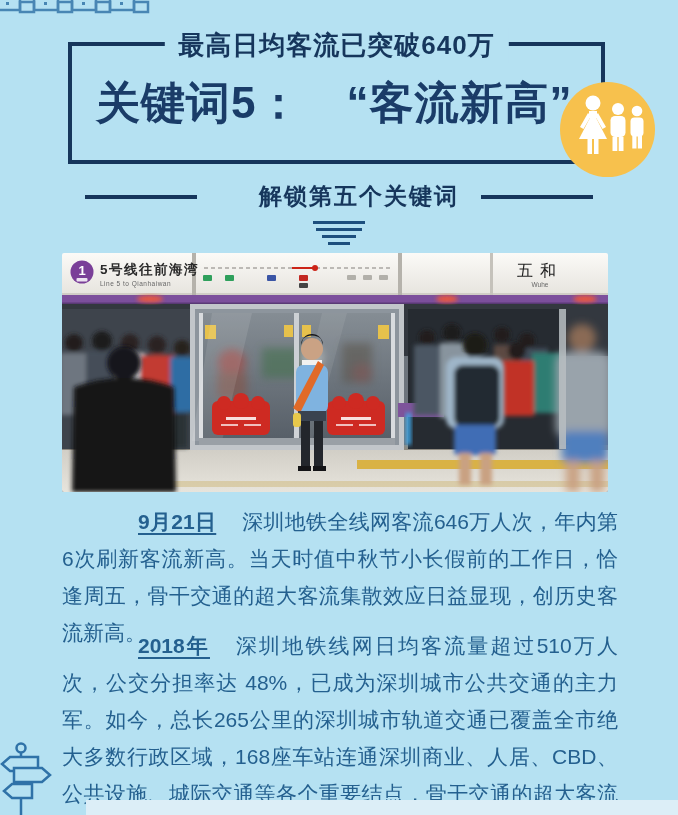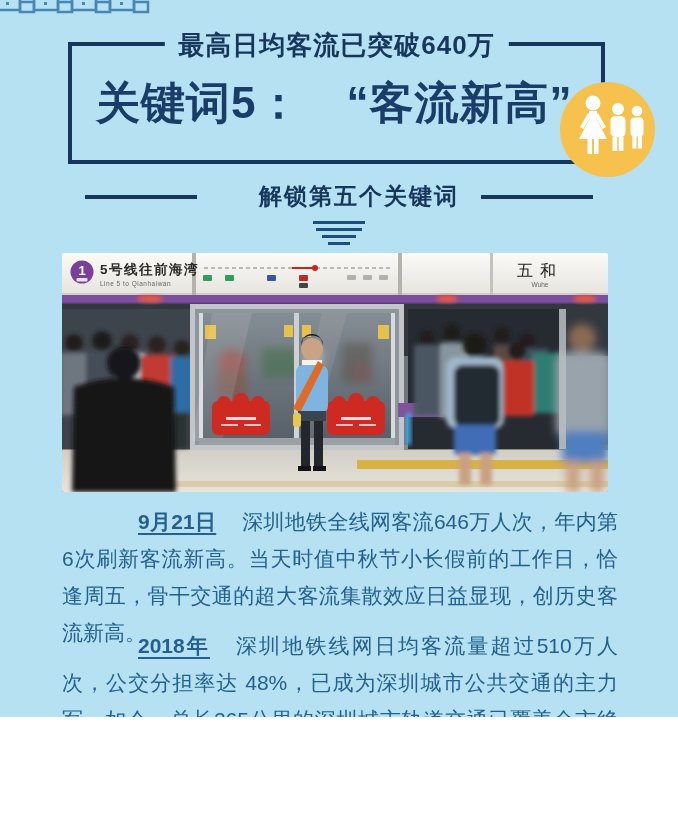--- a/index.html
+++ b/index.html
@@ -1,18 +1,18 @@
 <!DOCTYPE html>
 <html><head>
 <meta charset="utf-8">
 <style>
   html,body{margin:0;padding:0;}
   .page{
     position:relative;
-    width:678px;height:717px;
+    width:678px;height:815px;
     background:#b5e1f2;
     overflow:hidden;
     font-family:"Liberation Sans", sans-serif;
   }
   
   .battlement{position:absolute;left:0;top:0;}
   
   .kw-box{
     position:absolute;left:68px;top:42px;
     width:537px;height:122px;

